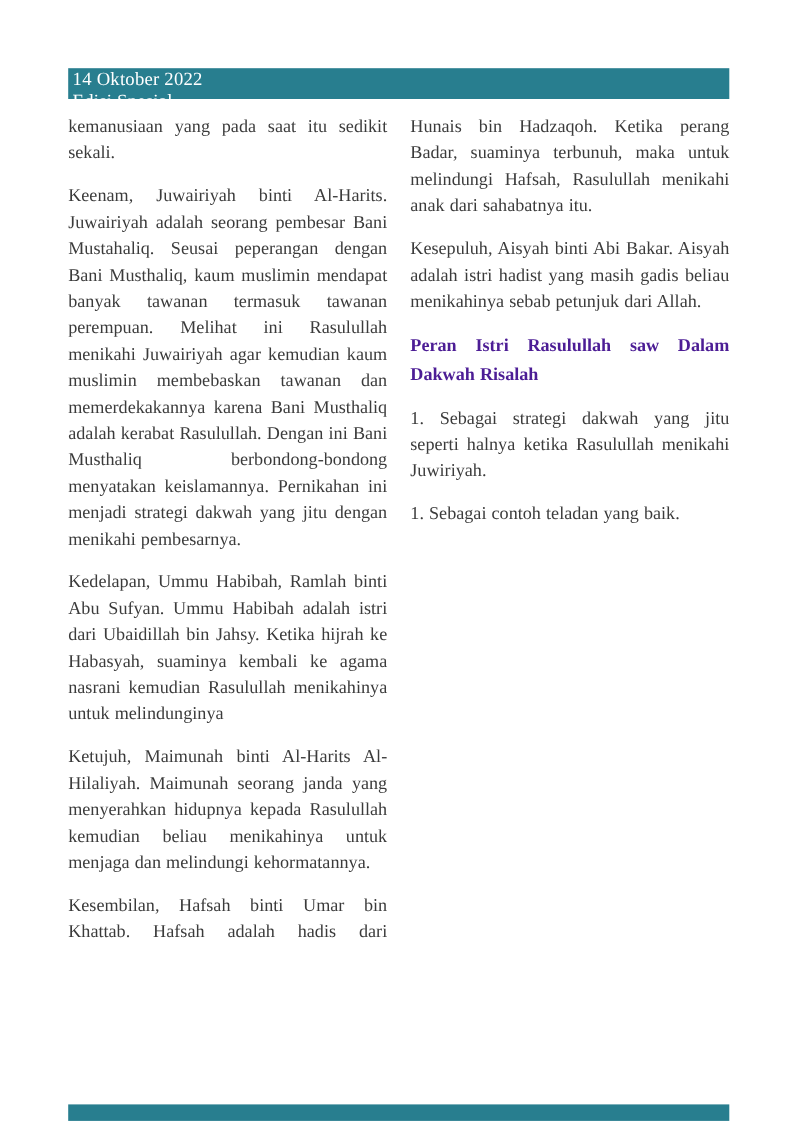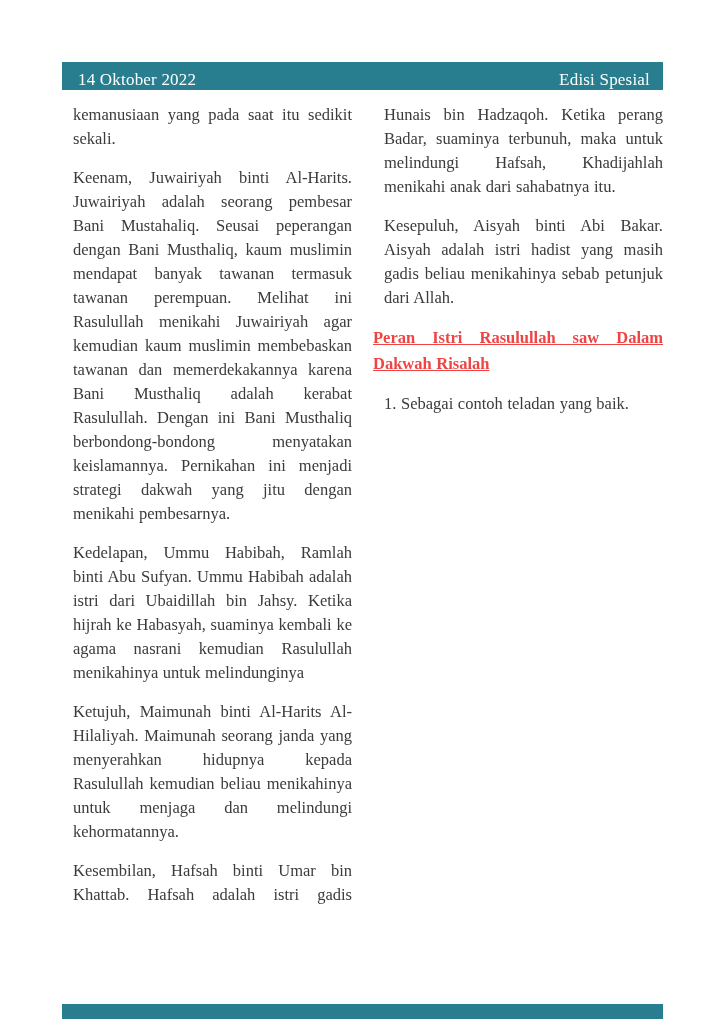--- a/index.html
+++ b/index.html
@@ -18,62 +18,62 @@
   
   .header-bar {
     position: absolute;
     left: 62px;
     top: 62px;
     width: 601px;
     height: 28px;
     background: #287E8F;
     display: flex;
     justify-content: space-between;
-    align-items: flex-end;
+    align-items: flex-start;
     box-sizing: border-box;
-    padding: 0 13px 0 16px;
+    padding: 0 13px 0 4px;
+    flex-direction: column;
   }
   .header-bar span {
     color: #ffffff;
     font-size: 17px;
     letter-spacing: 0.2px;
     white-space: nowrap;
   }
   
   .columns {
     position: absolute;
     left: 62px;
     top: 103px;
     width: 601px;
     display: flex;
     gap: 21px;
   }
   .col {
     width: 290px;
   }
   .col p {
-    margin: 0 0 15px 11px;
+    margin: 0 0 15px 0;
     font-size: 16.5px;
     line-height: 24px;
     color: #3b3b3b;
     text-align: justify;
     word-spacing: 0.5px;
   }
   .col p.cont {
     text-align-last: justify;
   }
   .col h2 {
     margin: 0 0 15px 0;
     font-size: 16.5px;
     line-height: 26px;
-    color: #ef4444;
+    color: #4c1d95;
     font-weight: bold;
     text-align: justify;
     word-spacing: 0.5px;
-    text-decoration: underline;
   }
   
   .footer-bar {
     position: absolute;
     left: 62px;
     bottom: 5px;
     width: 601px;
     height: 15px;
     background: #287E8F;
   }
@@ -88,27 +88,28 @@
     <span>Edisi Spesial</span>
   </div>
 
   <div class="columns">
 
     <div class="col">
       <p>kemanusiaan yang pada saat itu sedikit sekali.</p>
       <p>Keenam, Juwairiyah binti Al-Harits. Juwairiyah adalah seorang pembesar Bani Mustahaliq. Seusai peperangan dengan Bani Musthaliq, kaum muslimin mendapat banyak tawanan termasuk tawanan perempuan. Melihat ini Rasulullah menikahi Juwairiyah agar kemudian kaum muslimin membebaskan tawanan dan memerdekakannya karena Bani Musthaliq adalah kerabat Rasulullah. Dengan ini Bani Musthaliq berbondong-bondong menyatakan keislamannya. Pernikahan ini menjadi strategi dakwah yang jitu dengan menikahi pembesarnya.</p>
       <p>Kedelapan, Ummu Habibah, Ramlah binti Abu Sufyan. Ummu Habibah adalah istri dari Ubaidillah bin Jahsy. Ketika hijrah ke Habasyah, suaminya kembali ke agama nasrani kemudian Rasulullah menikahinya untuk melindunginya</p>
       <p>Ketujuh, Maimunah binti Al-Harits Al-Hilaliyah. Maimunah seorang janda yang menyerahkan hidupnya kepada Rasulullah kemudian beliau menikahinya untuk menjaga dan melindungi kehormatannya.</p>
-      <p class="cont">Kesembilan, Hafsah binti Umar bin Khattab. Hafsah adalah istri gadis</p>
+      <p class="cont">Kesembilan, Hafsah binti Umar bin Khattab. Hafsah adalah hadis dari</p>
     </div>
 
     <div class="col">
-      <p>Hunais bin Hadzaqoh. Ketika perang Badar, suaminya terbunuh, maka untuk melindungi Hafsah, Khadijahlah menikahi anak dari sahabatnya itu.</p>
+      <p>Hunais bin Hadzaqoh. Ketika perang Badar, suaminya terbunuh, maka untuk melindungi Hafsah, Rasulullah menikahi anak dari sahabatnya itu.</p>
       <p>Kesepuluh, Aisyah binti Abi Bakar. Aisyah adalah istri hadist yang masih gadis beliau menikahinya sebab petunjuk dari Allah.</p>
       <h2>Peran Istri Rasulullah saw Dalam Dakwah Risalah</h2>
+      <p>1. Sebagai strategi dakwah yang jitu seperti halnya ketika Rasulullah menikahi Juwiriyah.</p>
       <p>1. Sebagai contoh teladan yang baik.</p>
     </div>
 
   </div>
 
   <div class="footer-bar"></div>
 
 </div>
 
 </body></html>

